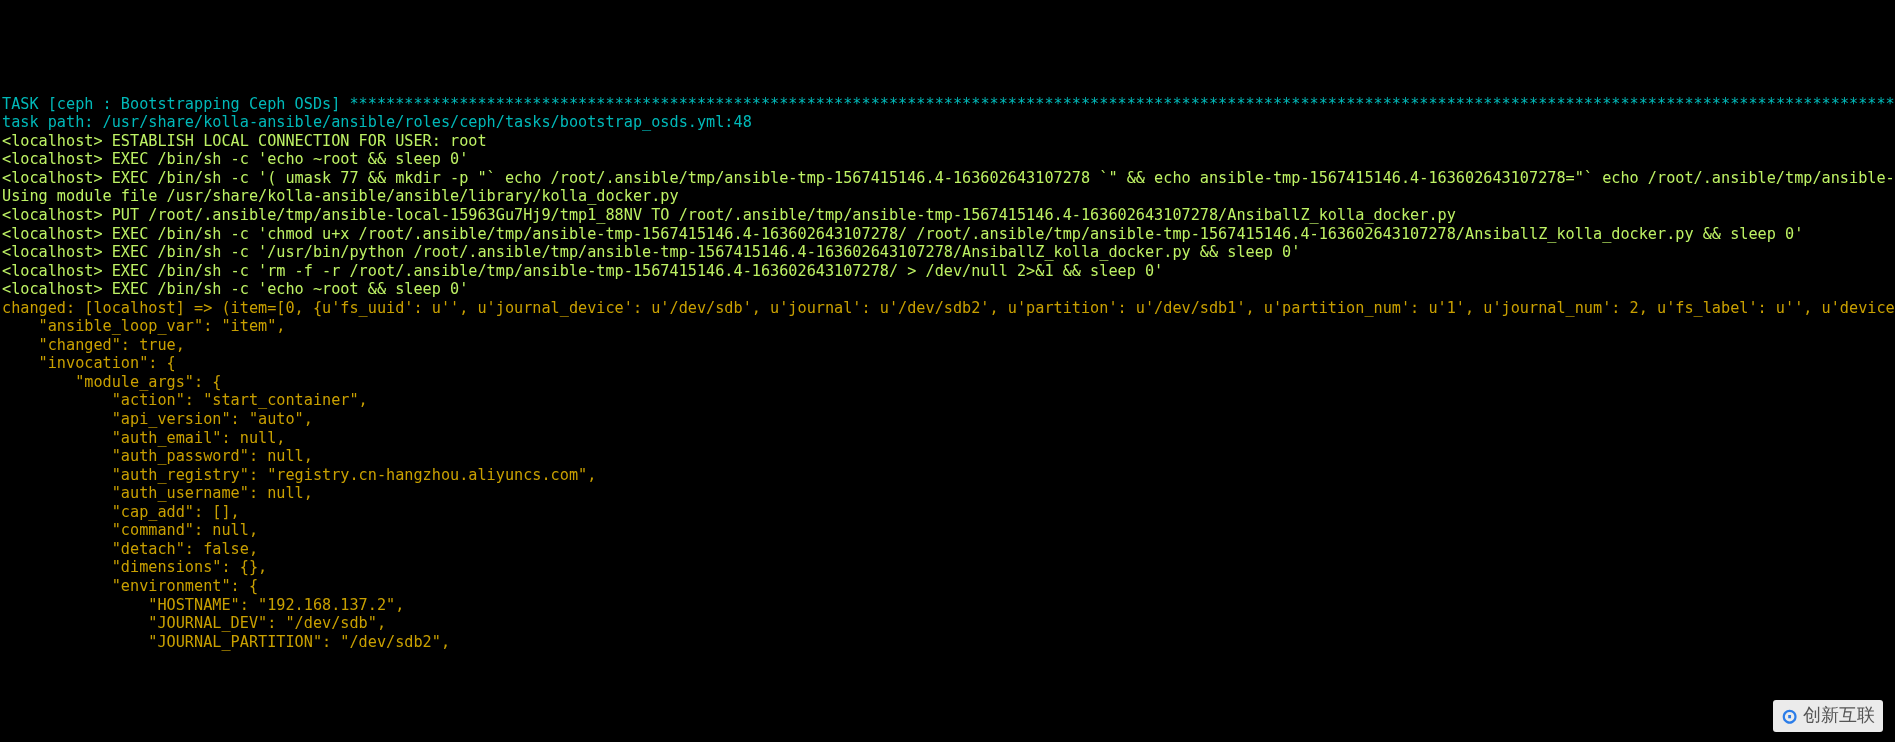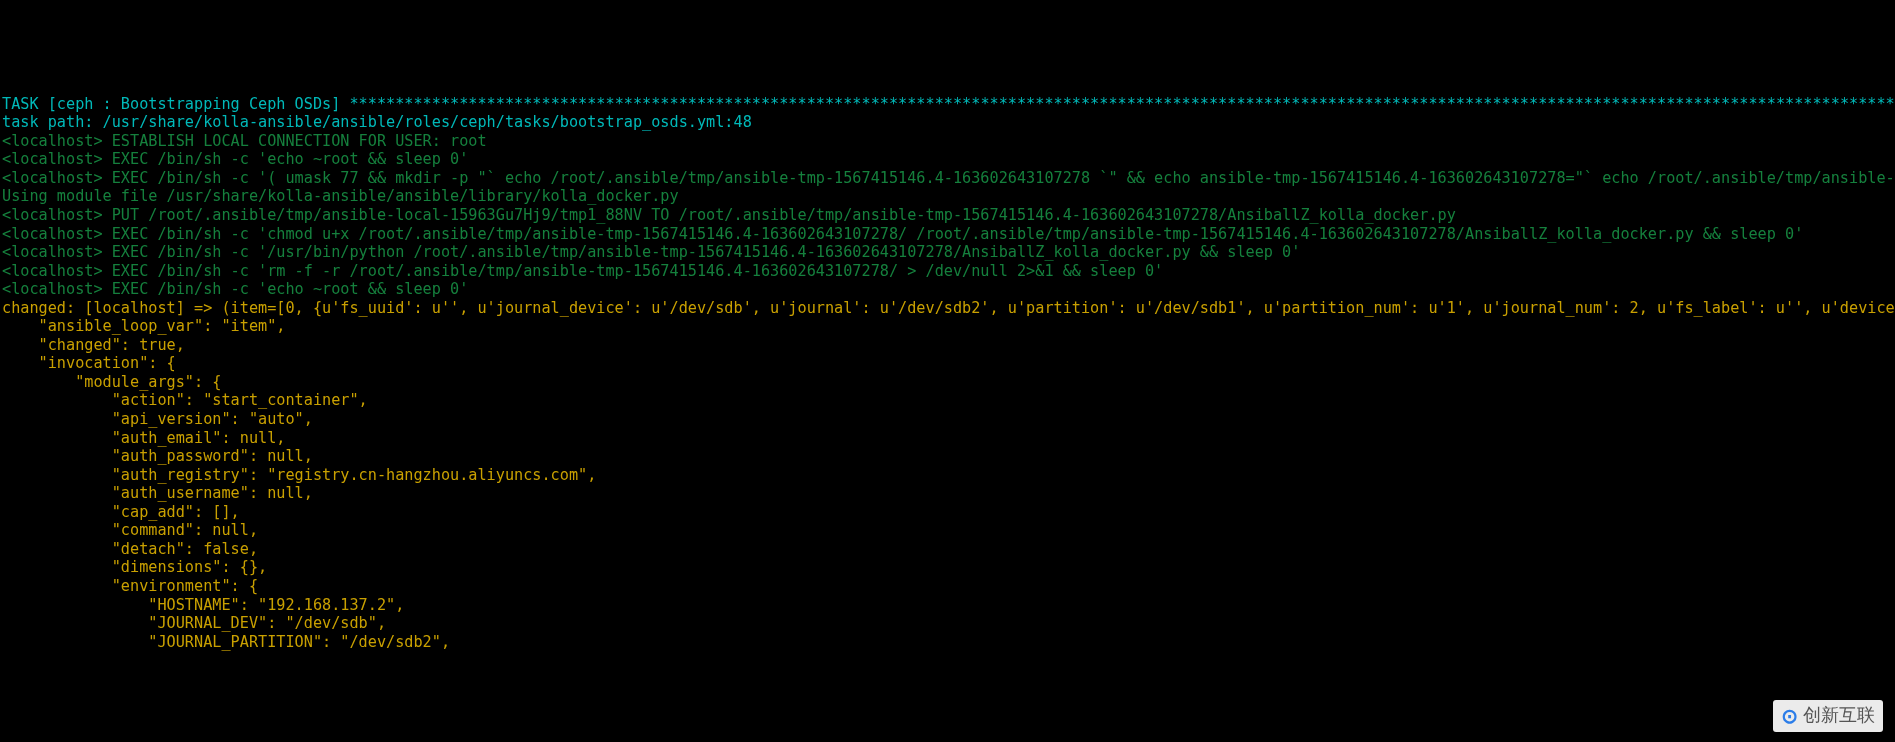--- a/index.html
+++ b/index.html
@@ -11,21 +11,21 @@
     font-size: 15.2px;
     line-height: 1.22;
     white-space: pre;
     overflow-x: auto;
     width: 1895px;
   }
   .term {
     padding: 2px 2px;
   }
   .cyan   { color: #00b9b9; }  
-  .blue   { color: #15803d; }  
+  .blue   { color: #bef264; }  
   .yellow { color: #c9a000; }  
   .watermark {
     position: fixed;
     right: 12px;
     bottom: 10px;
     background: rgba(255,255,255,0.92);
     color: #555;
     font-family: sans-serif;
     font-size: 18px;
     padding: 4px 8px;

